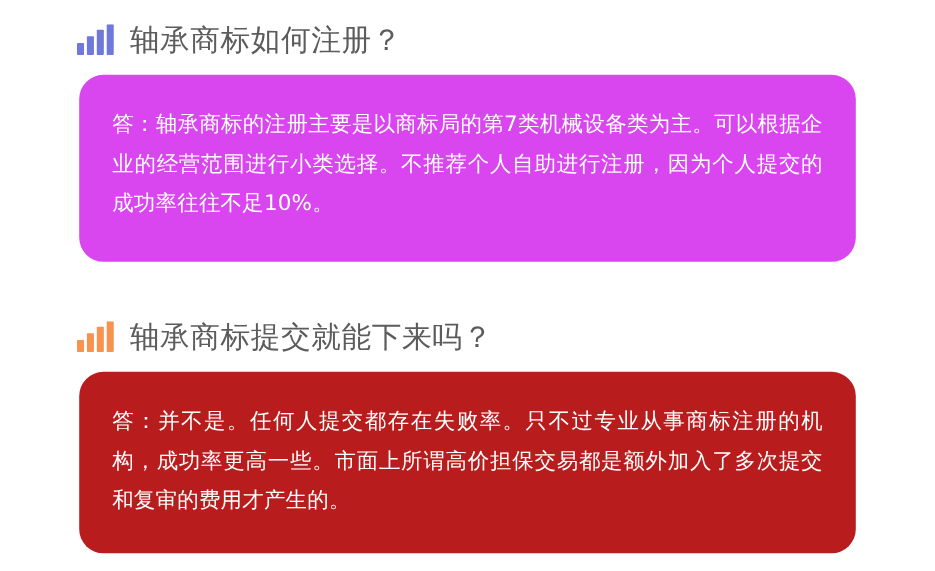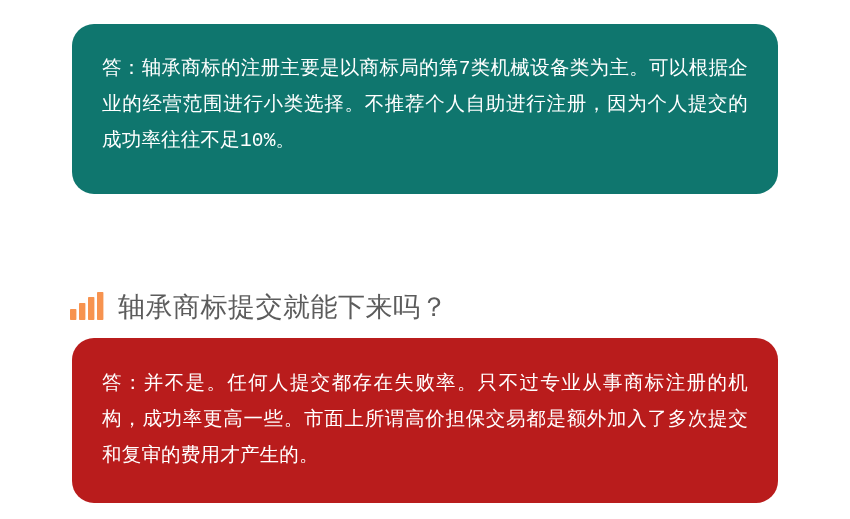--- a/index.html
+++ b/index.html
@@ -58,39 +58,48 @@
   }
 
   .answer-card {
     margin-top: 10px;
     border-radius: 22px;
     box-sizing: border-box;
     padding: 27px 30px 30px 30px;
     color: #ffffff;
   }
 
-  .answer-card.purple { background: #0f766e; min-height: 170px; font-family: Liberation Mono, monospace; }
+  .answer-card.purple { background: #d946ef; min-height: 170px; }
   .answer-card.orange { background: #b91c1c; min-height: 150px; }
 
   .answer-text {
     font-size: 19.5px;
     line-height: 36px;
     letter-spacing: 0.2px;
     color: #ffffff;
     margin: 0;
     text-align: justify;
     text-justify: inter-character;
   }
 </style>
 </head>
 <body>
 
 <div class="faq-page">
 
   <section class="faq-section" id="section-0">
+    <div class="faq-heading">
+      <svg class="bar-chart-icon" viewBox="0 0 34 28" aria-hidden="true">
+        <rect x="0" y="17" width="6.4" height="11" rx="0.8" fill="#6e79db"></rect>
+        <rect x="9" y="11" width="6.4" height="17" rx="0.8" fill="#6e79db"></rect>
+        <rect x="18" y="5" width="6.4" height="23" rx="0.8" fill="#6e79db"></rect>
+        <rect x="27" y="0" width="6.4" height="28" rx="0.8" fill="#6e79db"></rect>
+      </svg>
+      <span class="heading-text">轴承商标如何注册？</span>
+    </div>
     <div class="answer-card purple">
       <p class="answer-text">答：轴承商标的注册主要是以商标局的第7类机械设备类为主。可以根据企业的经营范围进行小类选择。不推荐个人自助进行注册，因为个人提交的成功率往往不足10%。</p>
     </div>
   </section>
 
   <section class="faq-section" id="section-1">
     <div class="faq-heading">
       <svg class="bar-chart-icon" viewBox="0 0 34 28" aria-hidden="true">
         <rect x="0" y="17" width="6.4" height="11" rx="0.8" fill="#f7934f"></rect>
         <rect x="9" y="11" width="6.4" height="17" rx="0.8" fill="#f7934f"></rect>

